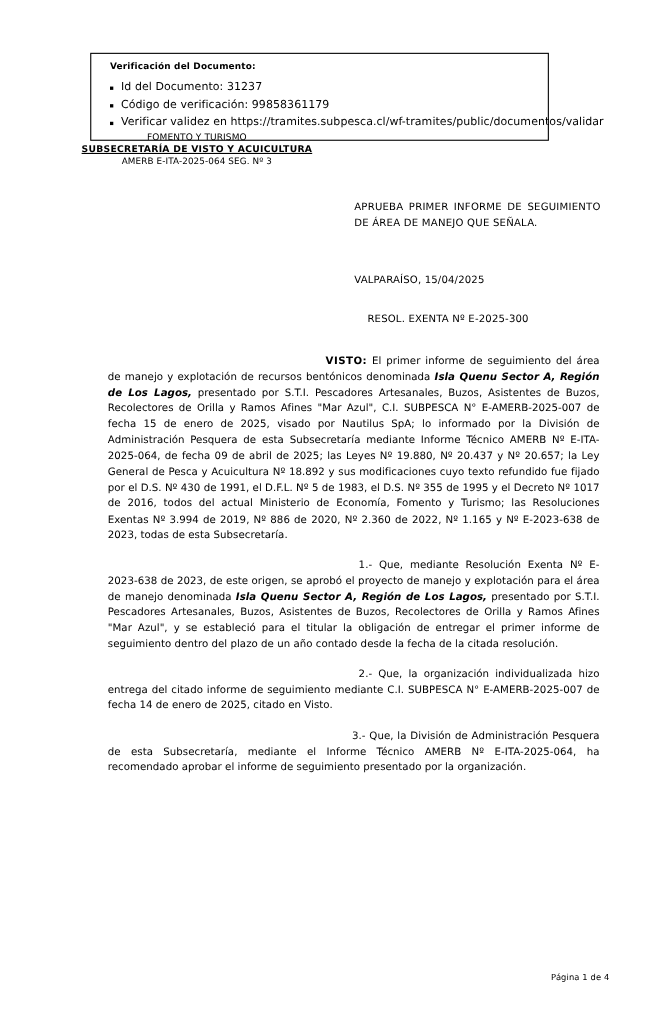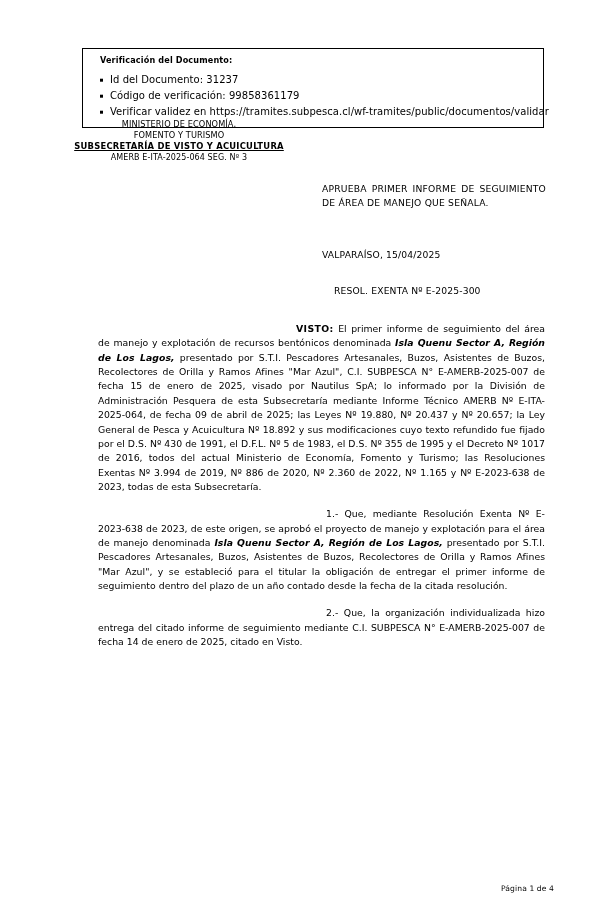--- a/index.html
+++ b/index.html
@@ -20,21 +20,21 @@
     position: absolute;
     inset: 0;
     background: #ffffff;
   }
 
   
   .verif-box {
     position: absolute;
     left: 82px;
     top: 48px;
-    width: 462px;
+    width: 417px;
     box-sizing: border-box;
     border: 1.4px solid #000000;
     background: #ffffff;
     padding: 7px 0 7px 17px;
   }
   .verif-title {
     font-size: 8.1px;
     font-weight: bold;
     letter-spacing: 0.15px;
     margin: 0 0 7px 0;
@@ -184,39 +184,39 @@
         <span>Código de verificación: 99858361179</span>
       </li>
       <li>
         <span class="bullet"></span>
         <span>Verificar validez en https://tramites.subpesca.cl/wf-tramites/public/documentos/validar</span>
       </li>
     </ul>
   </div>
 
   <div class="inst-header">
-    <span class="inst-line">MINISTERIO DE ECONOMÍA,</span>
     <span class="inst-line">FOMENTO Y TURISMO</span>
     <span class="inst-subsec">SUBSECRETARÍA DE VISTO Y ACUICULTURA</span>
     <span class="inst-amerb">AMERB E-ITA-2025-064 SEG. Nº 3</span>
   </div>
 
   <div class="subject-block">APRUEBA PRIMER INFORME DE SEGUIMIENTO DE ÁREA DE MANEJO QUE SEÑALA.</div>
 
   <div class="place-date">VALPARAÍSO, 15/04/2025</div>
 
   <div class="resol-number">RESOL. EXENTA Nº E-2025-300</div>
 
   <div class="body-col">
 
     <p class="para indent-lead"><span class="lead">VISTO:</span><span> El primer informe de seguimiento del área de manejo y explotación de recursos bentónicos denominada </span><span class="bi">Isla Quenu Sector A, Región de Los Lagos,</span><span> presentado por S.T.I. Pescadores Artesanales, Buzos, Asistentes de Buzos, Recolectores de Orilla y Ramos Afines "Mar Azul", C.I. SUBPESCA N° E-AMERB-2025-007 de fecha 15 de enero de 2025, visado por Nautilus SpA; lo informado por la División de Administración Pesquera de esta Subsecretaría mediante Informe Técnico AMERB Nº E-ITA-2025-064, de fecha 09 de abril de 2025; las Leyes Nº 19.880, Nº 20.437 y Nº 20.657; la Ley General de Pesca y Acuicultura Nº 18.892 y sus modificaciones cuyo texto refundido fue fijado por el D.S. Nº 430 de 1991, el D.F.L. Nº 5 de 1983, el D.S. Nº 355 de 1995 y el Decreto Nº 1017 de 2016, todos del actual Ministerio de Economía, Fomento y Turismo; las Resoluciones Exentas Nº 3.994 de 2019, Nº 886 de 2020, Nº 2.360 de 2022, Nº 1.165 y Nº E-2023-638 de 2023, todas de esta Subsecretaría.</span></p>
 
 
     <p class="para indent-lead-num"><span>1.- Que, mediante Resolución Exenta Nº E-2023-638 de 2023, de este origen, se aprobó el proyecto de manejo y explotación para el área de manejo denominada </span><span class="bi">Isla Quenu Sector A, Región de Los Lagos,</span><span> presentado por S.T.I. Pescadores Artesanales, Buzos, Asistentes de Buzos, Recolectores de Orilla y Ramos Afines "Mar Azul", y se estableció para el titular la obligación de entregar el primer informe de seguimiento dentro del plazo de un año contado desde la fecha de la citada resolución.</span></p>
 
     <p class="para indent-lead-num">2.- Que, la organización individualizada hizo entrega del citado informe de seguimiento mediante C.I. SUBPESCA N° E-AMERB-2025-007 de fecha 14 de enero de 2025, citado en Visto.</p>
 
+    <p class="para indent-lead-num3">3.- Que, la División de Administración Pesquera de esta Subsecretaría, mediante el Informe Técnico AMERB Nº E-ITA-2025-064, ha recomendado aprobar el informe de seguimiento presentado por la organización.</p>
 
   </div>
 
   <div class="footer-page">Página 1 de 4</div>
 
 </div>
 
 </body></html>

